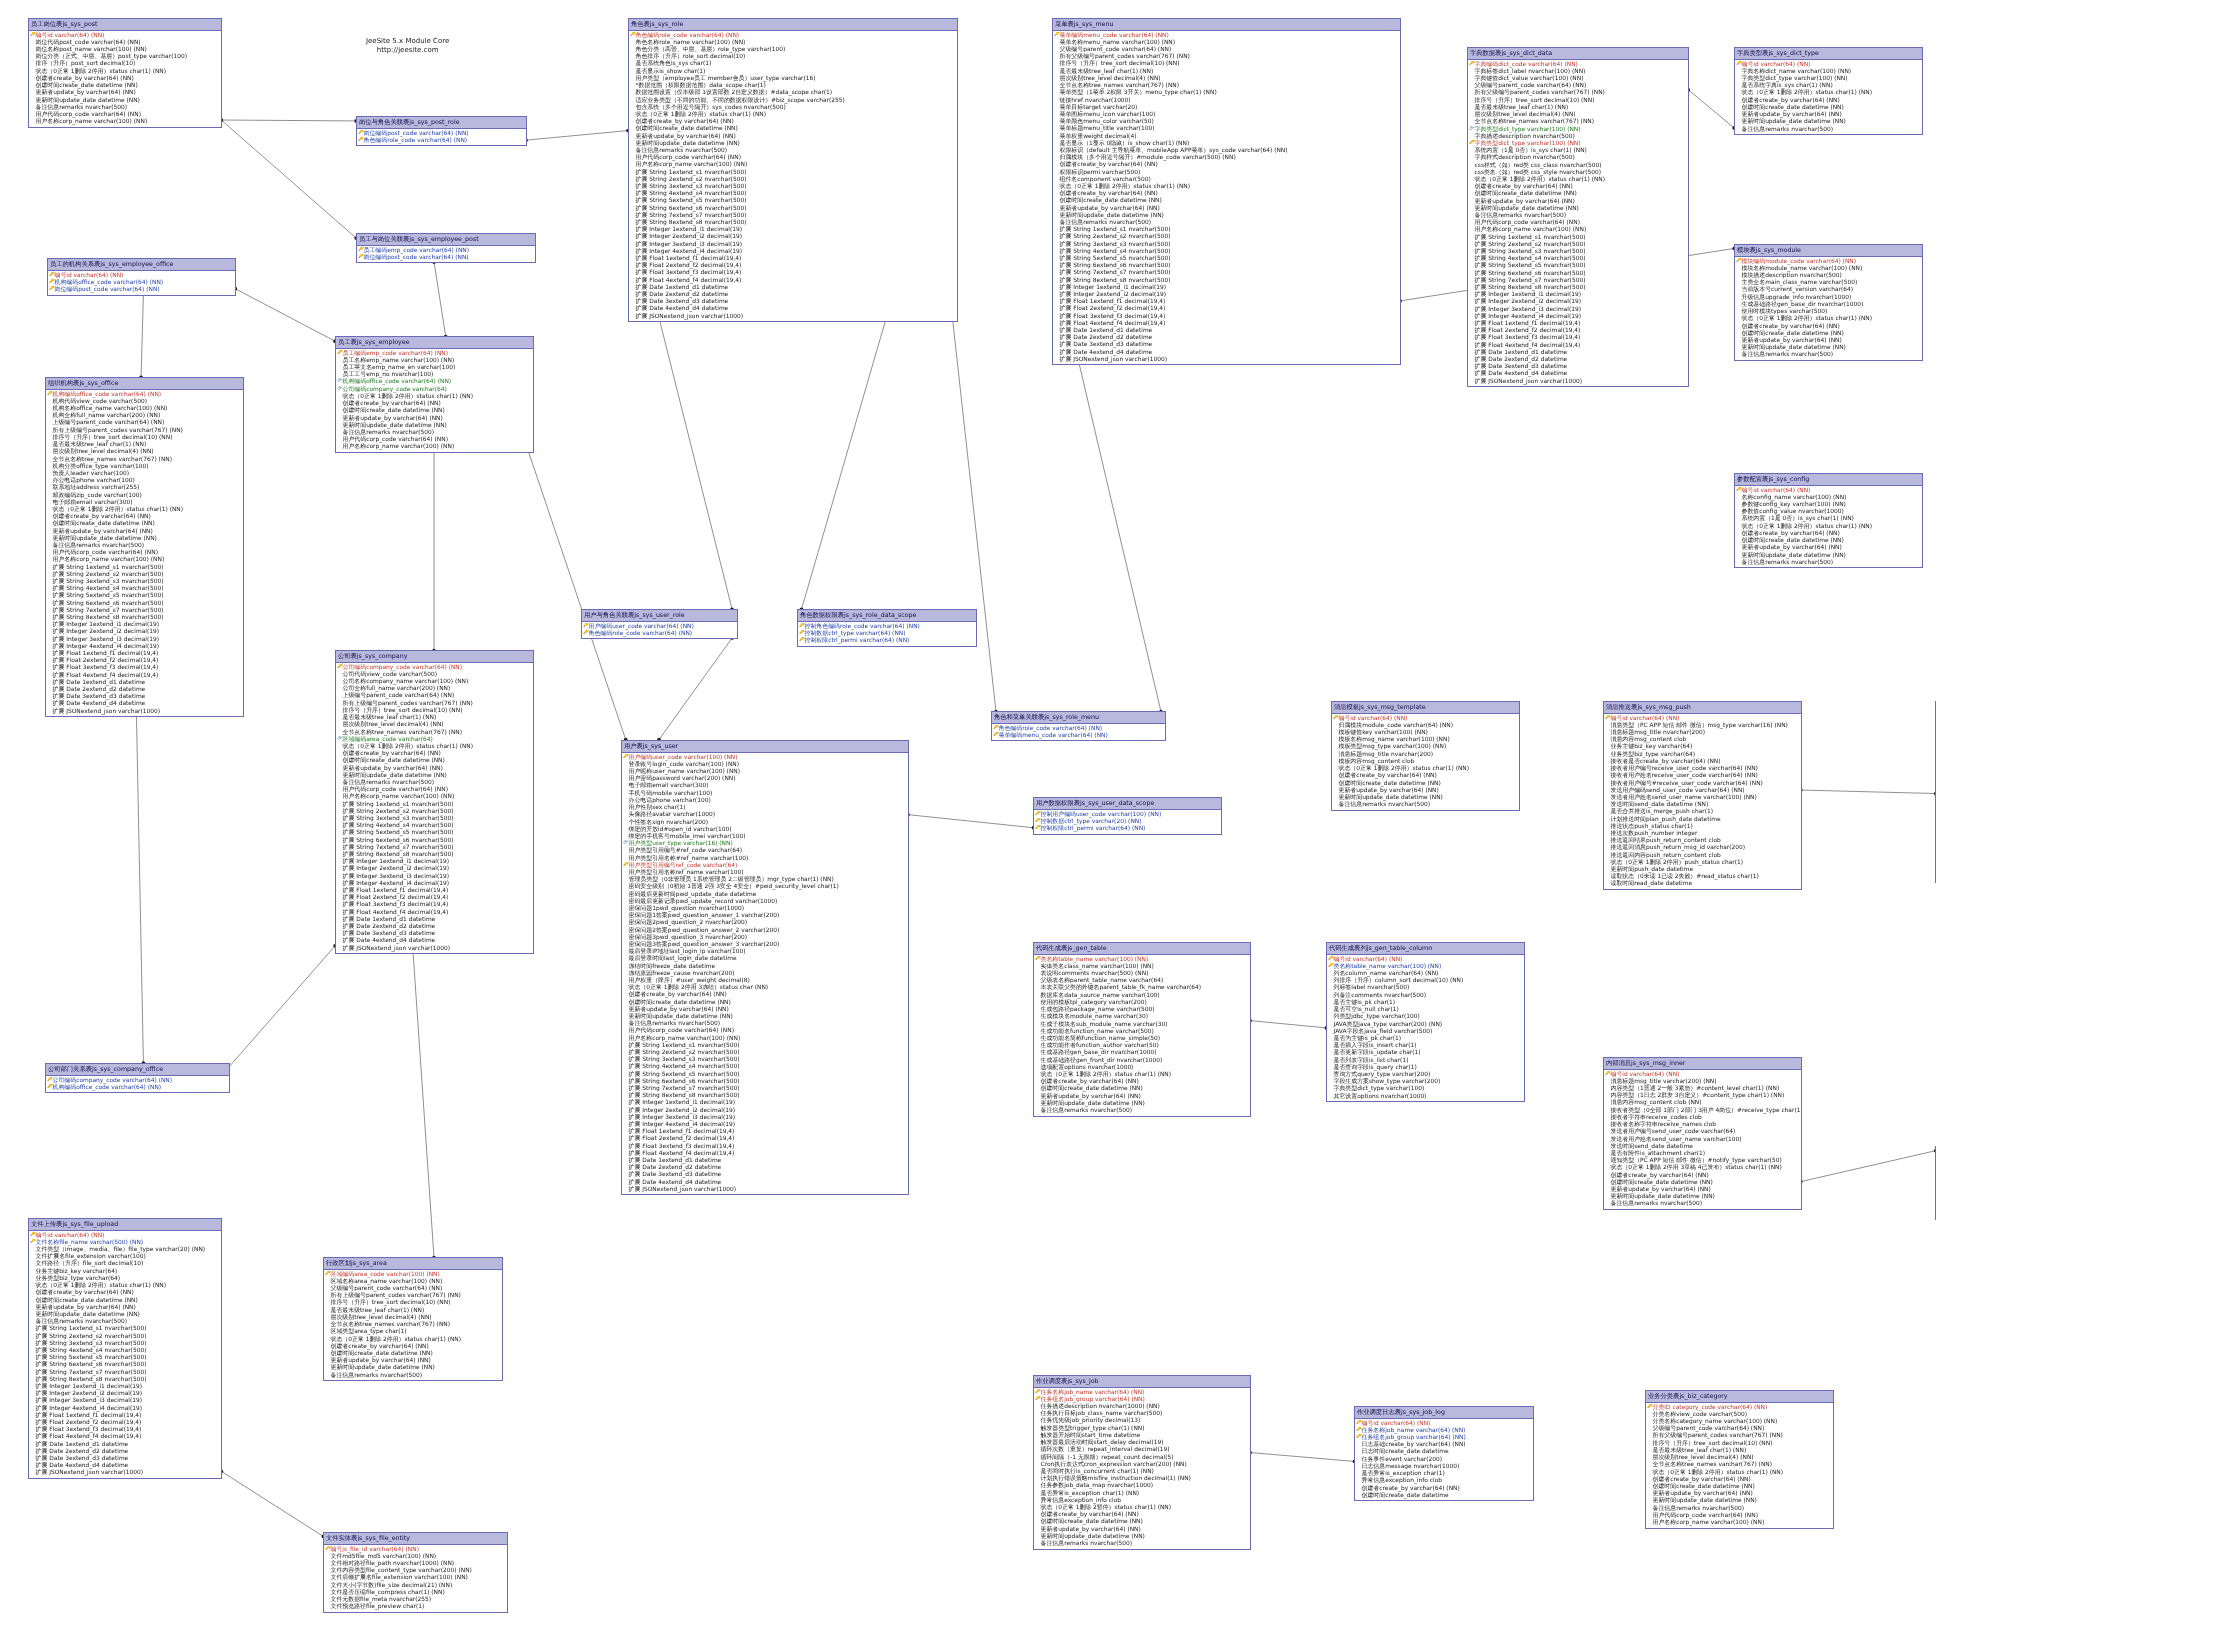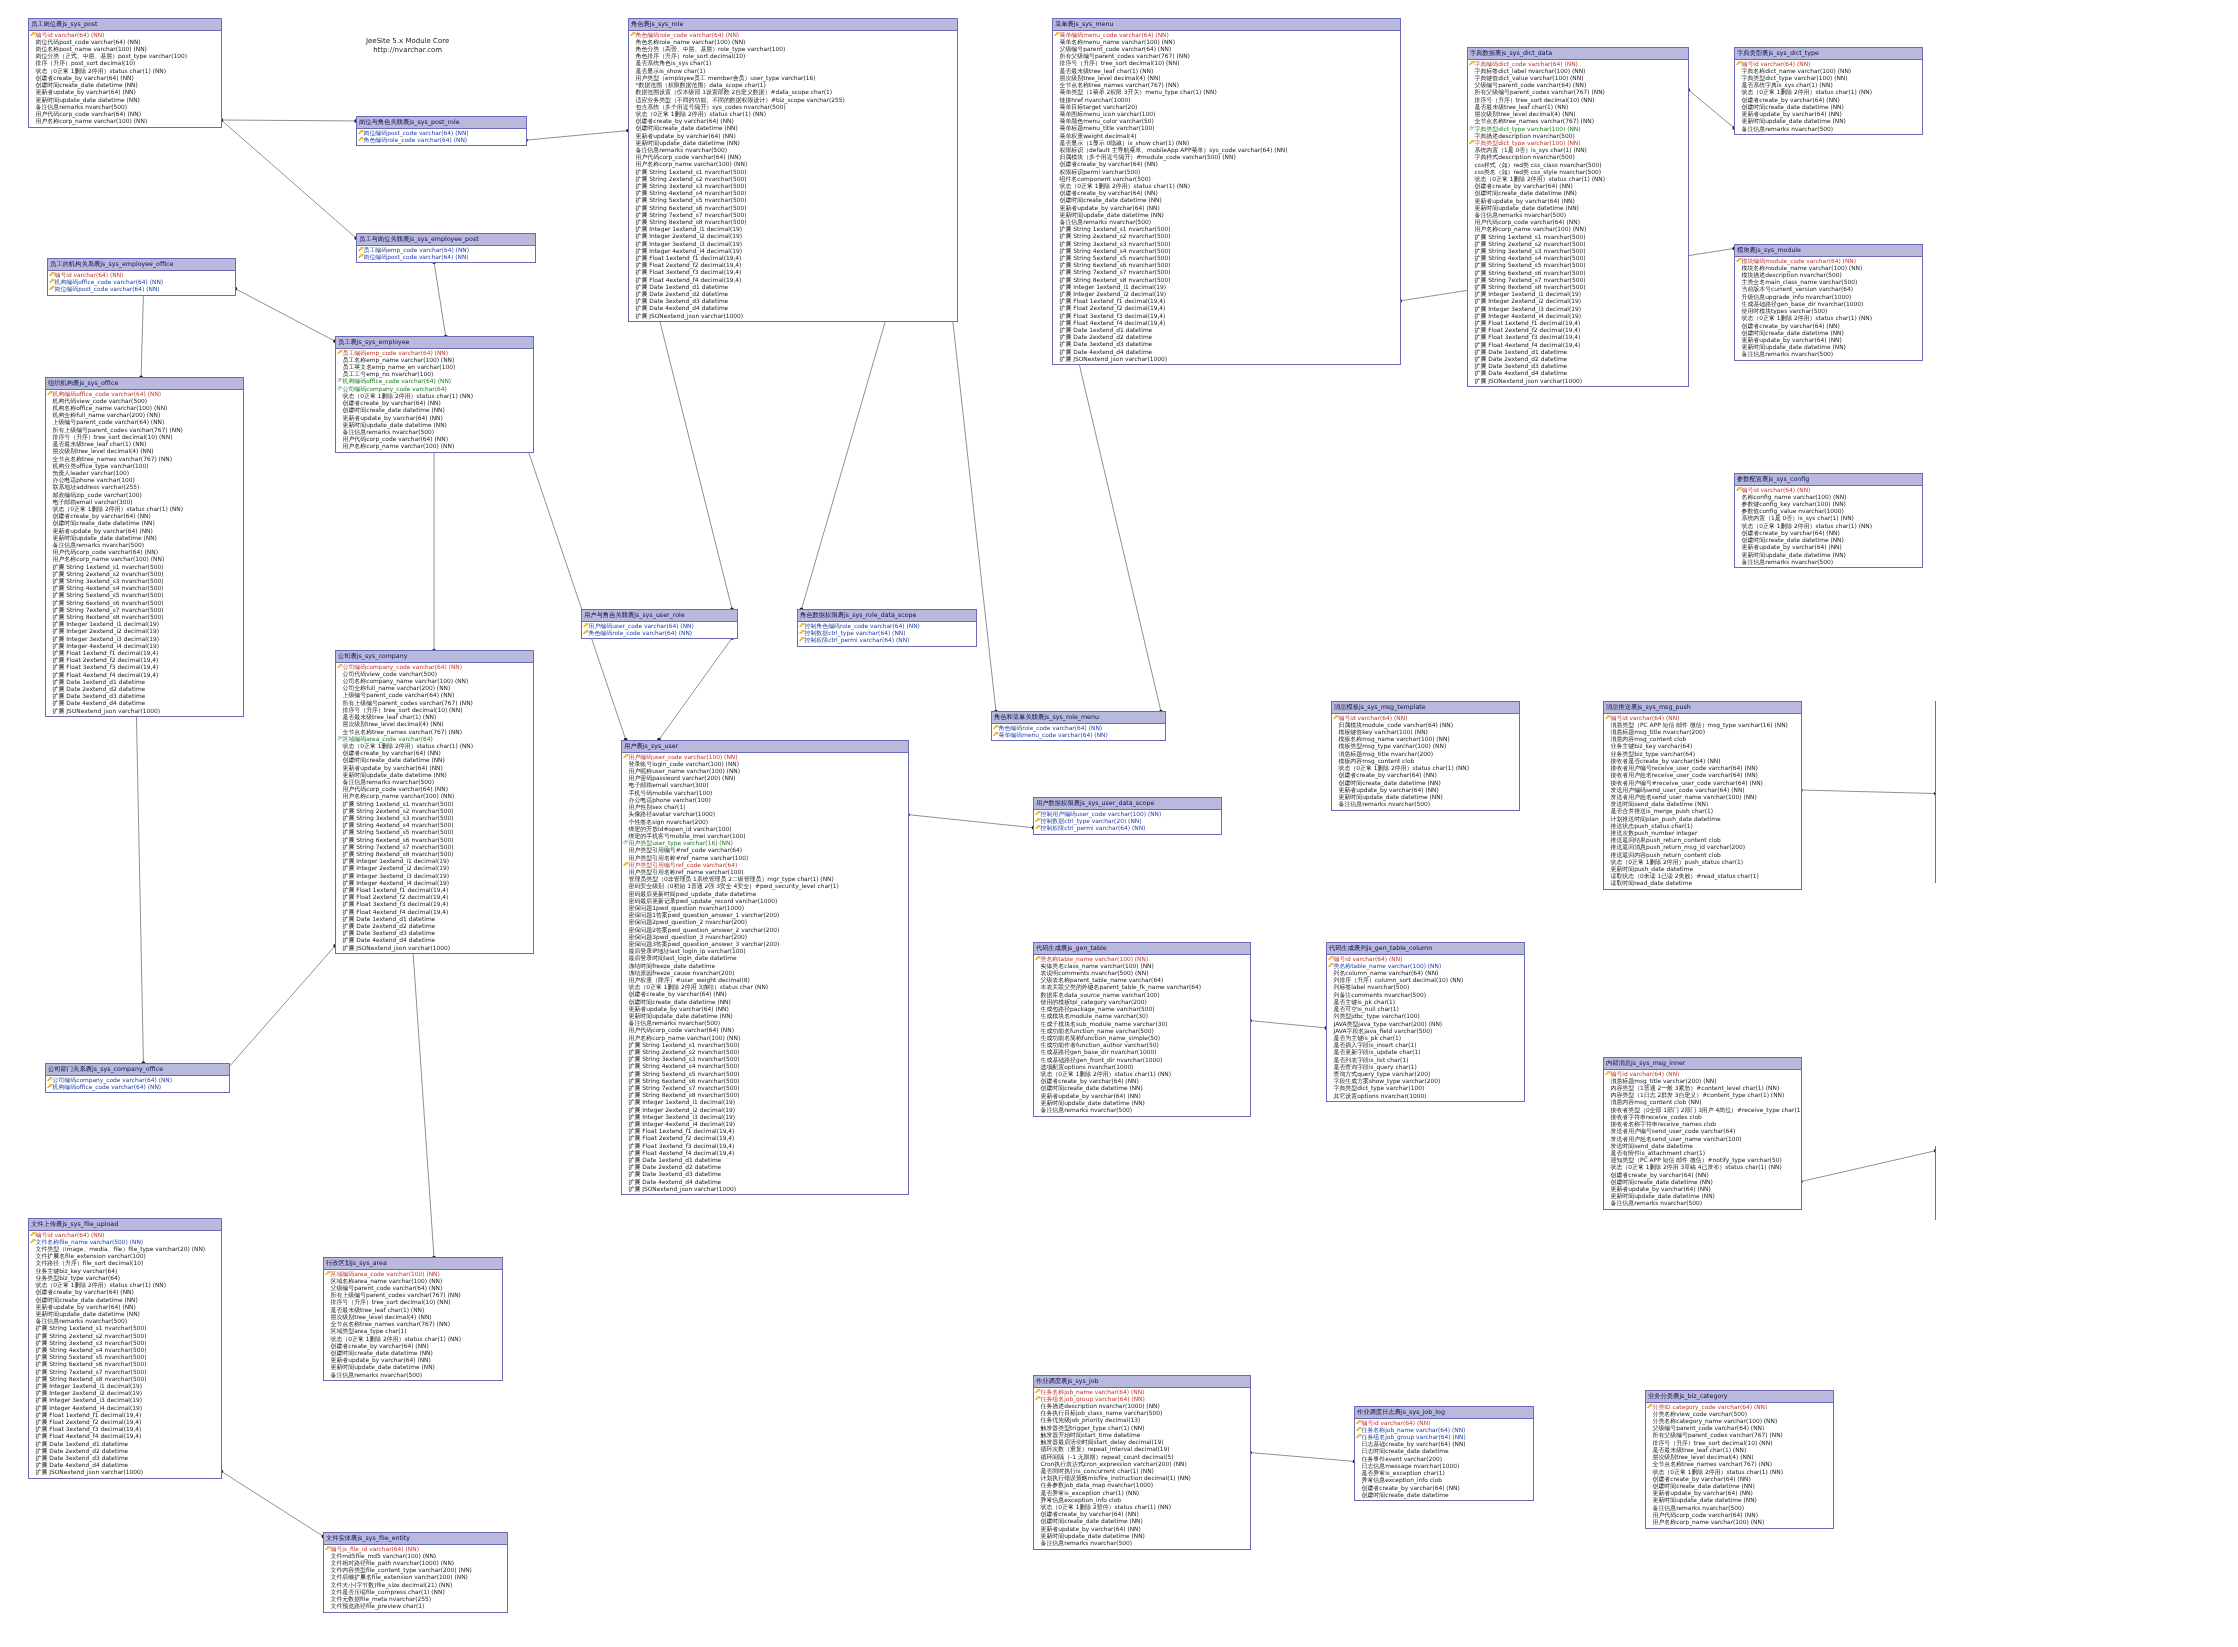--- a/index.html
+++ b/index.html
@@ -93,21 +93,21 @@
       <circle cx="4130" cy="2455" r="4" fill="#222"></circle>
       <line x1="3842" y1="1685.5" x2="4130" y2="1693" stroke="#555" stroke-width="1.4"></line>
       <circle cx="3842" cy="1685.5" r="4" fill="#222"></circle>
       <circle cx="4130" cy="1693" r="4" fill="#222"></circle>
       <line x1="472" y1="3139" x2="690" y2="3278" stroke="#555" stroke-width="1.4"></line>
       <circle cx="472" cy="3139" r="4" fill="#222"></circle>
       <circle cx="690" cy="3278" r="4" fill="#222"></circle>
     </svg>
   <div class="note" id="diagram-note" style="left: 366px; top: 37px;">
       <div>JeeSite 5.x Module Core</div>
-      <div>http://nvarchar.com</div>
+      <div>http://jeesite.com</div>
     </div>
 <div class="tbl" style="left: 28px; top: 18px; width: 192px;">
       <div class="hdr">员工岗位表js_sys_post</div>
       <div class="body">
         <div class="row pk">
           <span class="ic key-pk">🔑</span>
           <span class="tx">编号id varchar(64) (NN)</span>
         </div>
         <div class="row">
           <span class="ic"></span>

